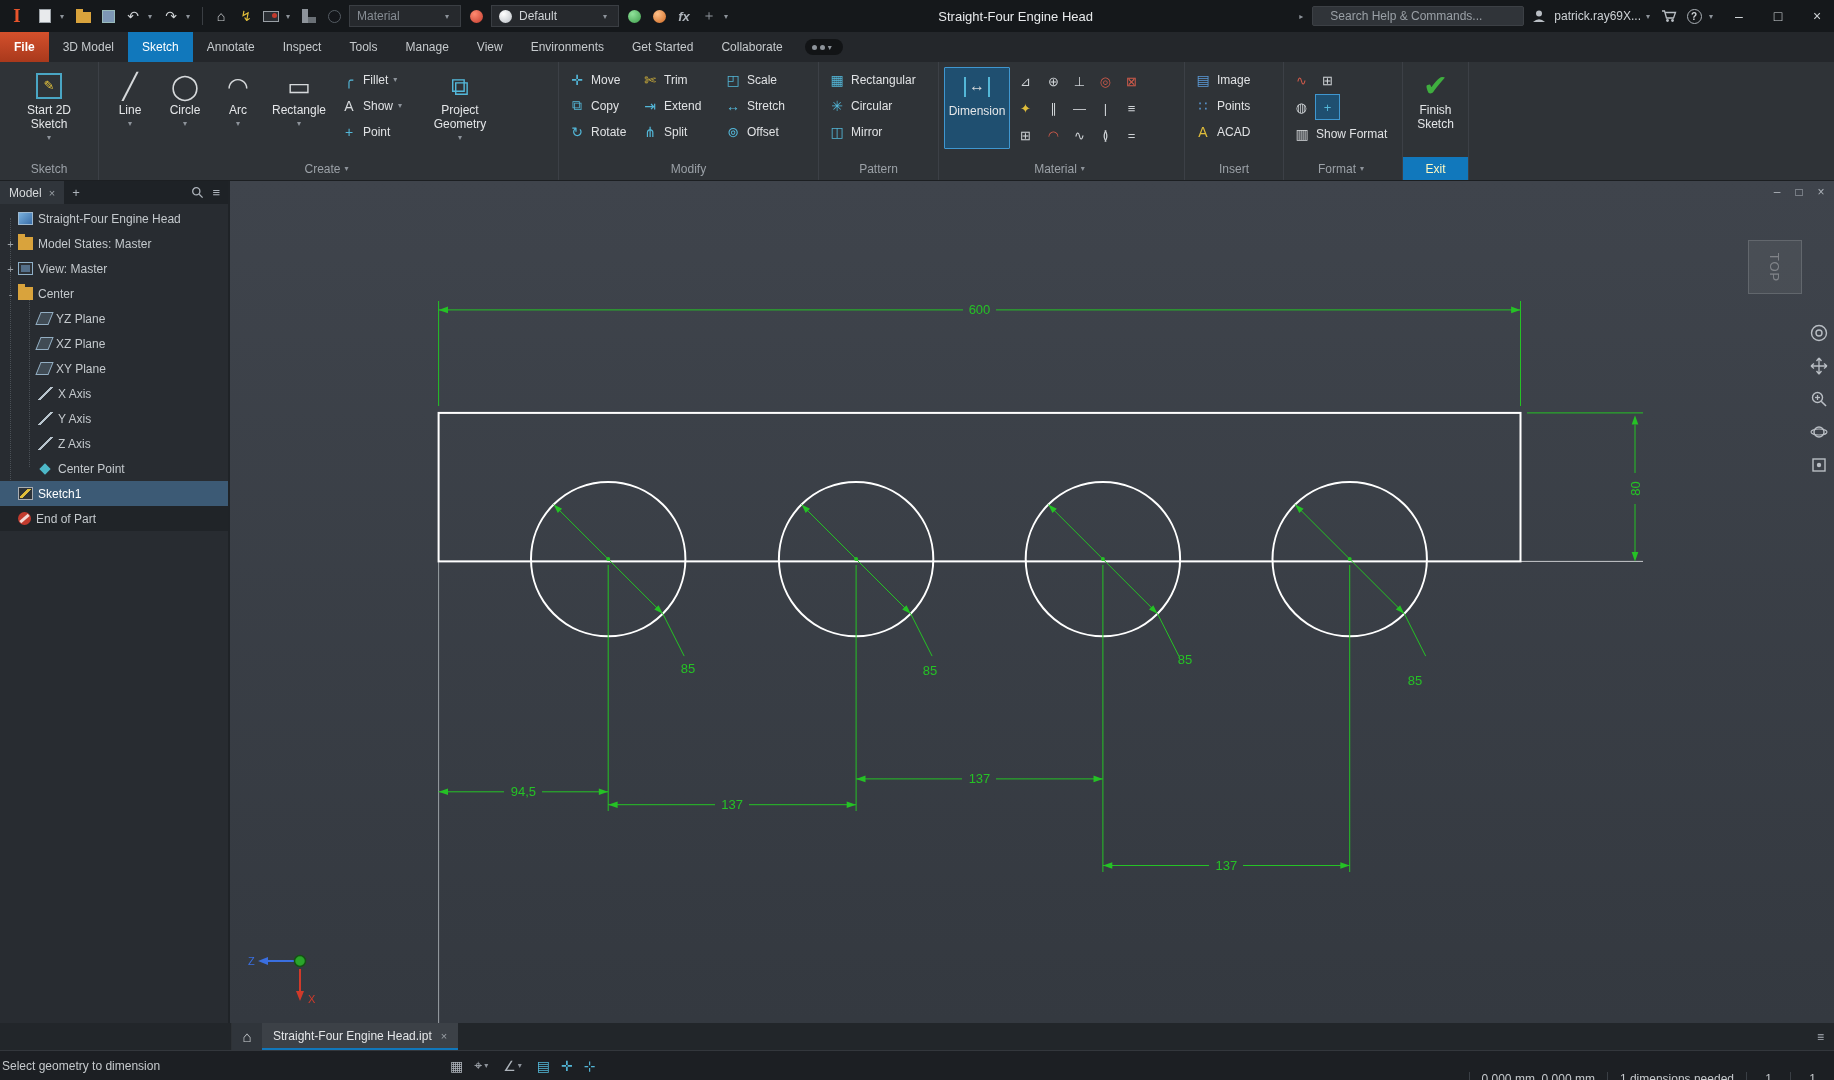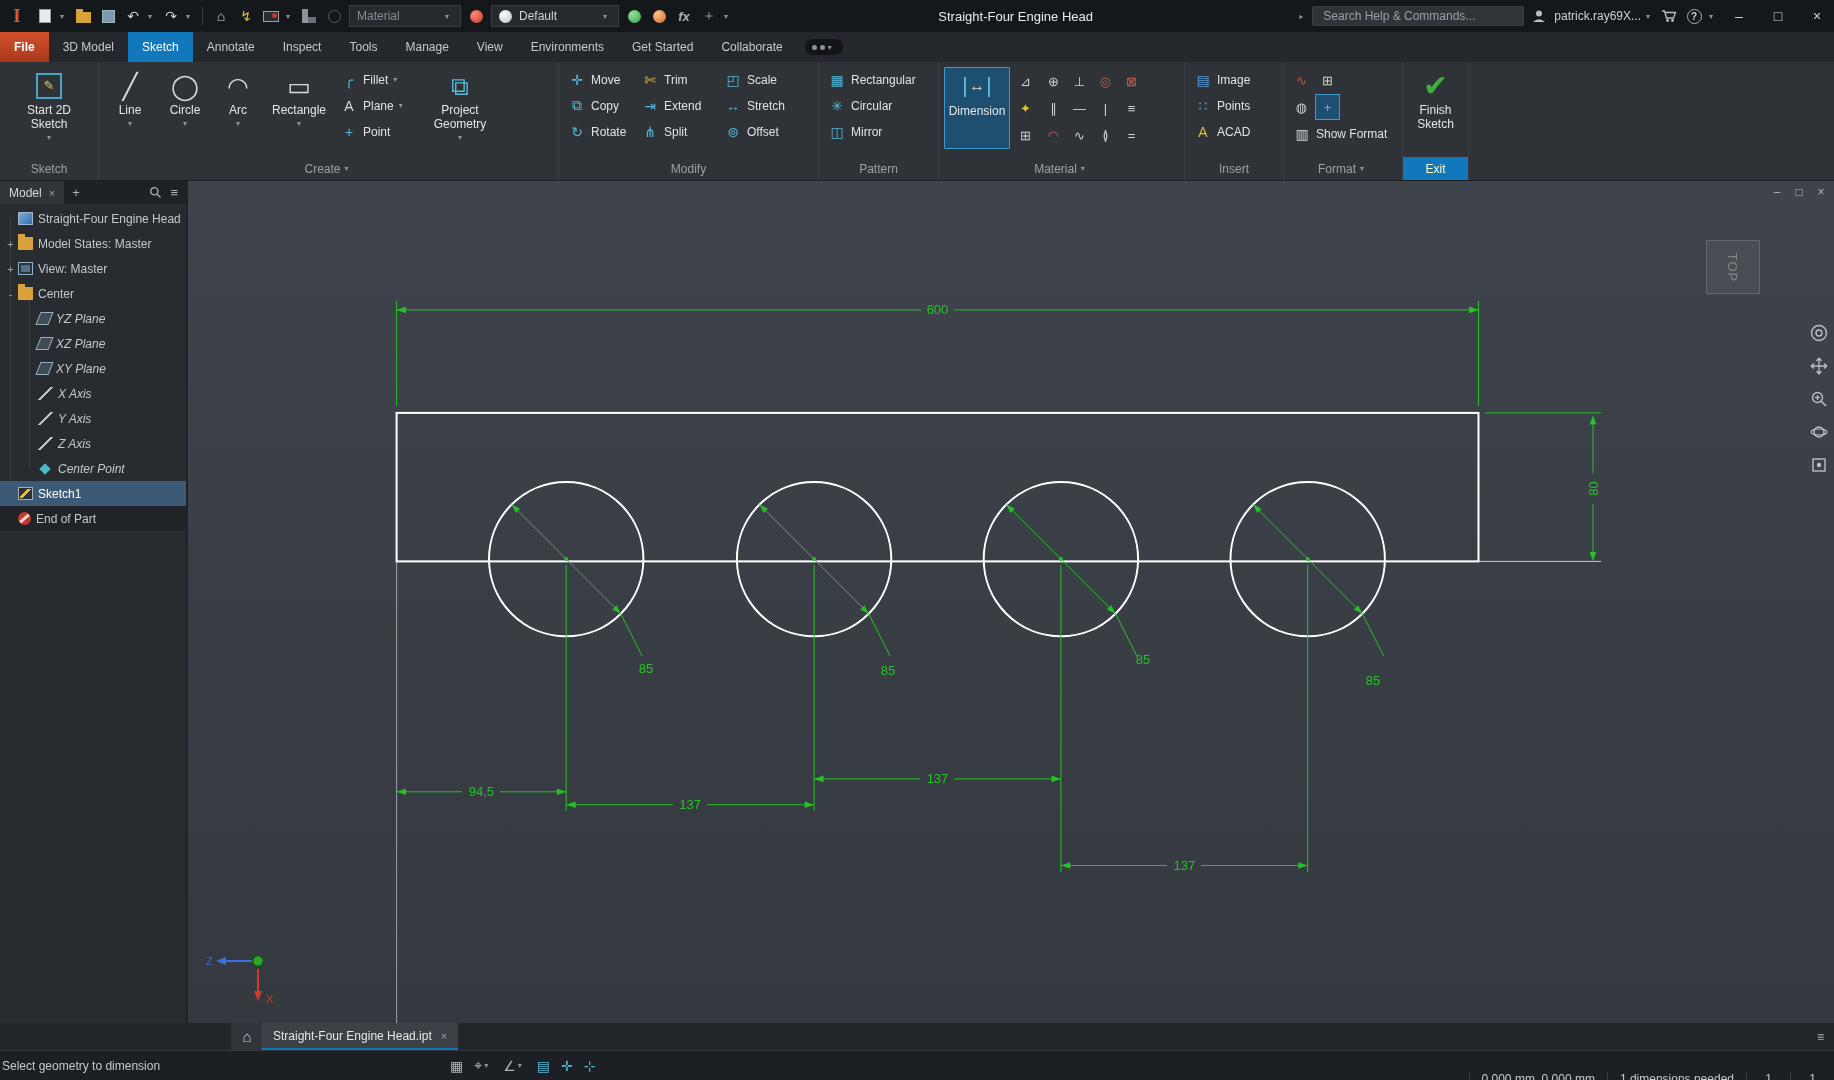--- a/index.html
+++ b/index.html
@@ -29,21 +29,21 @@
   .sphere.red{background:radial-gradient(circle at 35% 30%,#ff8a70,#c23b2e);}
   .sphere.white{background:radial-gradient(circle at 35% 30%,#ffffff,#b9bec4);}
   .sphere.green{background:radial-gradient(circle at 35% 30%,#8fe39a,#3f9e4c);}
   .sphere.orange{background:radial-gradient(circle at 35% 30%,#ffc089,#d06a22);}
   .tsel{display:flex;align-items:center;gap:7px;background:#26292d;border:1px solid #3a3e43;
         height:22px;padding:8px 7px;color:#878d94;}
   .tsel.light{color:#cfd3d6;}
   .fx{font-style:italic;font-weight:bold;color:#aeb4bb;font-size:13px;}
   .apptitle{color:#e8eaec;font-size:13px;white-space:nowrap;}
   .searchbox{width:212px;height:20px;background:#303439;border:1px solid #3c4045;color:#cfd3d6;
-             font-family:"Liberation Sans",sans-serif;font-size:12px;padding:0 10px;border-radius:2px;}
+             font-family:"Liberation Sans",sans-serif;font-size:12px;padding:0 17px;border-radius:2px;}
   .searchbox::placeholder{color:#9aa0a6;}
   .username{color:#cdd1d5;white-space:nowrap;}
   .helpcircle{width:15px;height:15px;border-radius:50%;border:1px solid #aab0b6;color:#cfd3d6;
               display:flex;align-items:center;justify-content:center;font-size:10px;font-weight:bold;}
   .winbtn{width:34px;height:32px;display:flex;align-items:center;justify-content:center;
           color:#cfd3d6;font-size:14px;}
 
   
   .ribbontabs{height:30px;background:#24272b;display:flex;align-items:stretch;}
   .rtab{padding:0 14px;display:flex;align-items:center;color:#c6cacd;white-space:nowrap;}
@@ -79,30 +79,30 @@
   .congrid{display:grid;grid-template-columns:repeat(4,25px);grid-auto-rows:26px;gap:1px;margin-top:1px;}
   .conbtn{display:flex;align-items:center;justify-content:center;font-size:13px;color:#cfd3d6;}
   .conbtn.red{color:#cf5a4a;}
   .concol{display:flex;flex-direction:column;gap:1px;margin-top:1px;}
   .conbtn.boxed{width:25px;height:26px;}
   .conbtn.hl{background:#1f4f70;border:1px solid #3f97d0;}
   .fmtgrid{display:grid;grid-template-columns:25px 25px;grid-auto-rows:26px;gap:1px;}
 
   
   .main{display:flex;height:842px;}
-  .browser{width:188px;background:#282c31;display:flex;flex-direction:column;border-right:2px solid #1f2327;}
+  .browser{width:230px;background:#282c31;display:flex;flex-direction:column;border-right:2px solid #1f2327;}
   .bheader{height:23px;background:#1e2226;display:flex;align-items:center;gap:2px;flex:none;}
   .btab{height:100%;display:flex;align-items:center;gap:7px;padding:0 9px;background:#30353b;color:#d6d9db;}
   .bx{color:#9aa0a6;font-size:11px;}
   .badd{padding:0 6px;color:#aeb4bb;font-size:13px;}
   .bhicons{margin-left:auto;display:flex;align-items:center;gap:8px;padding-right:8px;}
   .tree{position:relative;flex:1;padding-top:2px;overflow:hidden;}
   .guide{position:absolute;border-left:1px dotted #4a5056;width:0;}
   .trow{height:25px;display:flex;align-items:center;padding-left:4px;color:#c4c9cd;position:relative;}
-  .trow.lvl1{padding-left:24px;font-style:italic;}
+  .trow.lvl1{padding-left:24px;}
   .trow.sel{background:#3c5a75;color:#fff;}
   .trow.eop{background:#202428;}
   .texp{width:13px;text-align:center;color:#9aa0a6;font-size:11px;flex:none;}
   .tic{width:15px;height:13px;margin:0 5px 0 1px;position:relative;flex:none;}
   .tic-part{background:linear-gradient(135deg,#79b0dd,#3a6ea8);border:1px solid #9db8cf;}
   .tic-folder{background:#d9a33c;}
   .tic-folder::before{content:"";position:absolute;top:-3px;left:0;width:7px;height:3px;background:#d9a33c;}
   .tic-view{border:1px solid #8fb0c8;background:#2d3237;}
   .tic-view::after{content:"";position:absolute;inset:2px;background:#55708a;}
   .tic-plane{background:rgba(150,185,210,.22);border:1px solid #93aec2;transform:skewX(-22deg);width:13px;}
@@ -290,21 +290,21 @@
           <span class="caret">▾</span>
         </div>
         <div class="smcol" style="width:88px">
           <div class="smbtn">
             <span class="sicon teal">╭</span>
             <span>Fillet</span>
             <span class="caret">▾</span>
           </div>
           <div class="smbtn">
             <span class="sicon">A</span>
-            <span>Plane</span>
+            <span>Show</span>
             <span class="caret">▾</span>
           </div>
           <div class="smbtn">
             <span class="sicon teal">+</span>
             <span>Point</span>
           </div>
         </div>
         <div class="bigbtn" style="width:66px">
           <span class="bicon teal">⧉</span>
           <span>Project Geometry</span>

